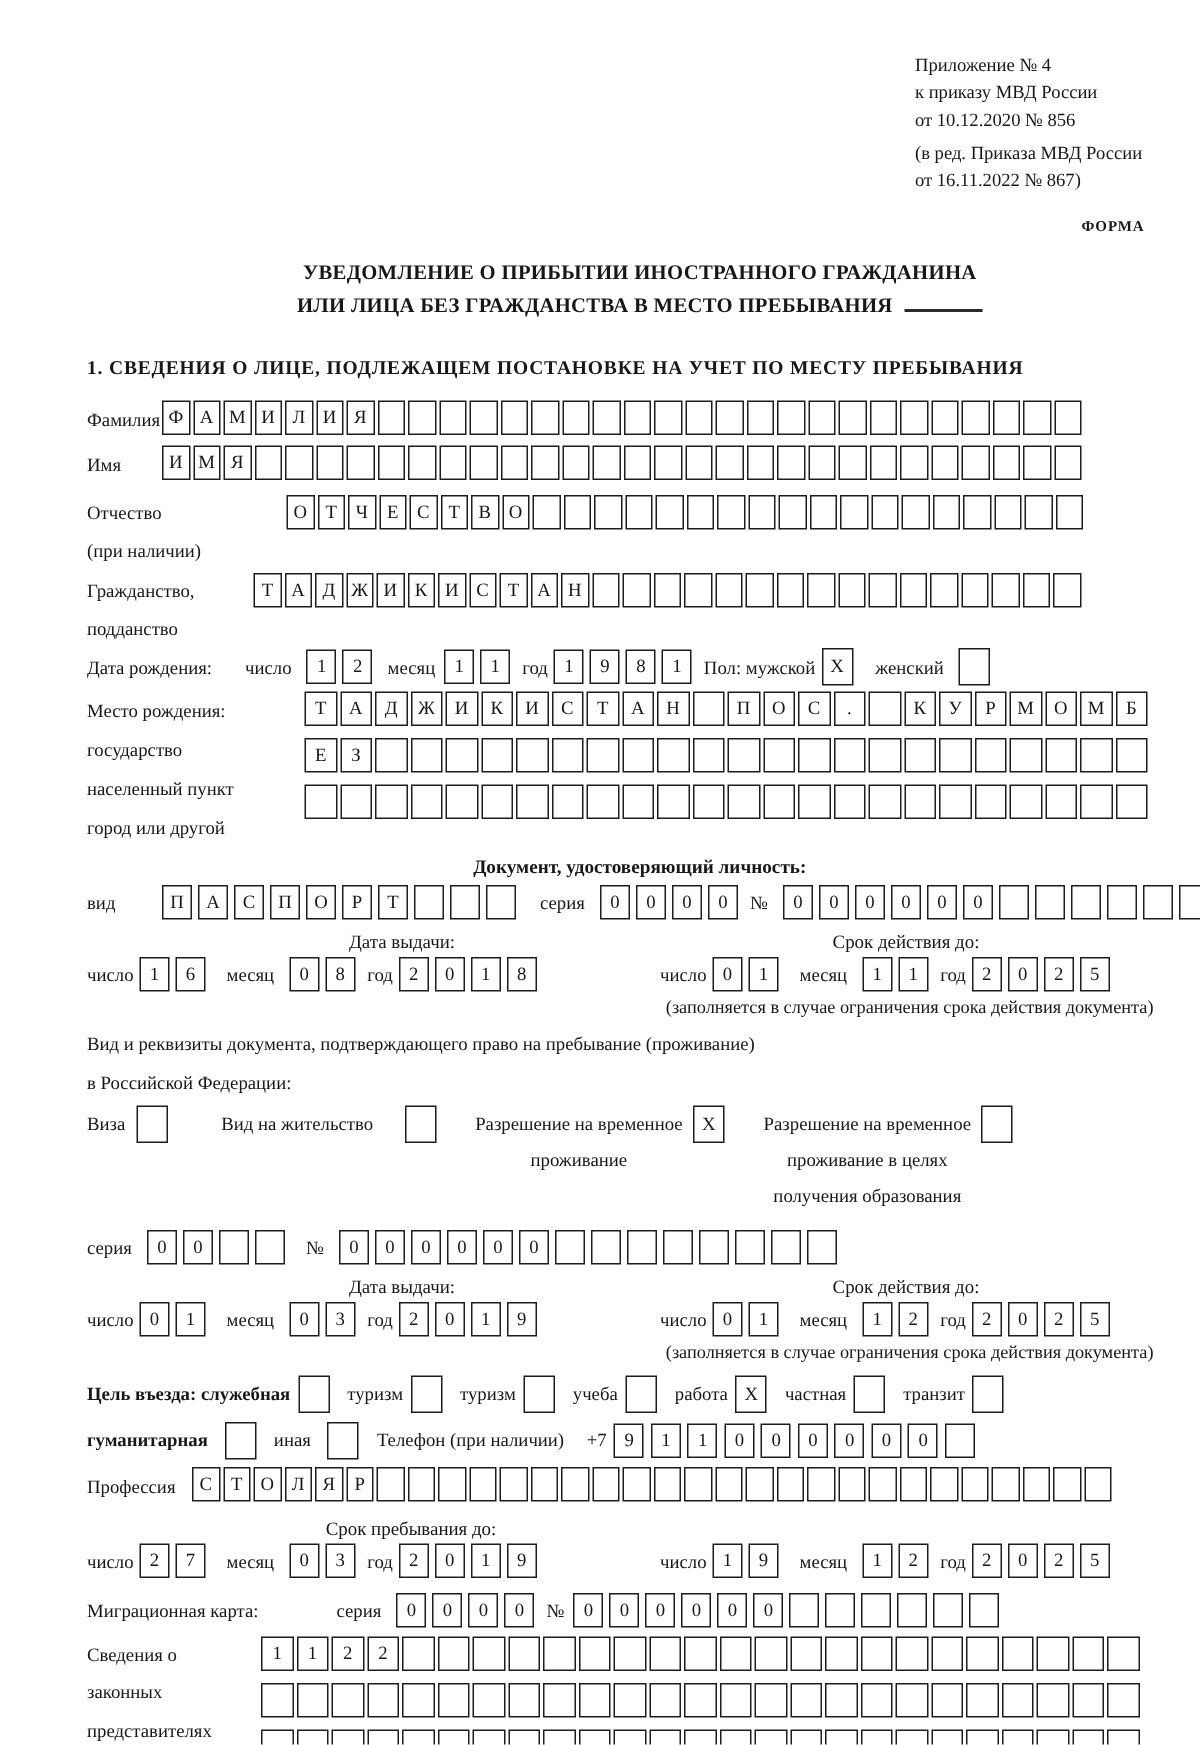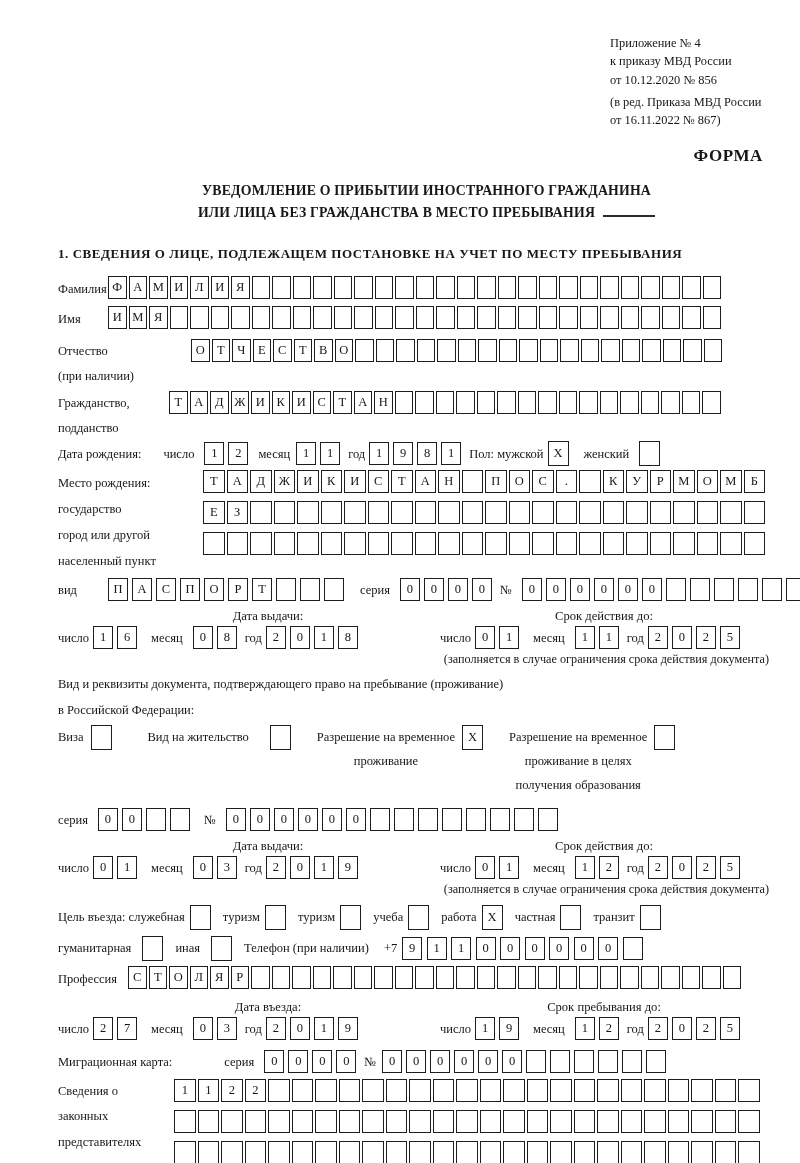--- a/index.html
+++ b/index.html
@@ -8,21 +8,21 @@
     color:#171717;
     font-family:"Liberation Serif","DejaVu Serif",serif;
     font-size:12.5px;
     overflow:hidden;
   }
   .page { position:relative; width:800px; height:1163px; box-sizing:border-box;
           padding:34px 5px 8px 58px; }
 
   .appendix { margin-left:552px; line-height:1.48; font-size:12.4px; }
   .edition  { margin-left:552px; margin-top:4px; line-height:1.48; font-size:12.4px; }
-  .forma { text-align:right; padding-right:32px; font-weight:bold; font-size:17px;
+  .forma { text-align:right; padding-right:32px; font-weight:bold; font-size:10px;
            margin-top:16px; letter-spacing:0.6px; }
 
   .title { text-align:center; font-weight:bold; font-size:13.8px; margin-top:14px;
            line-height:1.6; letter-spacing:0.2px; }
   .blank-line { display:inline-block; width:52px; height:2px;
                 border-bottom:2px solid #2a2a2a; margin-left:8px; }
 
   .sec { font-weight:bold; font-size:13px; margin-top:22px; letter-spacing:0.55px;
          white-space:nowrap; }
 
@@ -57,21 +57,21 @@
   .intro { line-height:26px; margin-top:6px; }
 
   .optrow { display:flex; align-items:flex-start; margin-top:2px; }
   .opt { display:flex; align-items:flex-start; }
   .opt .olabel { line-height:25px; margin-right:7px; white-space:nowrap; }
   .opt .olabel.multi { text-align:center; line-height:24px; }
   .ml14{margin-left:14px;} .ml18{margin-left:34px;} .ml22{margin-left:24px;} .ml58{margin-left:58px;}
 
   .purpose { display:flex; align-items:center; margin-top:8px; }
   .purpose .olabel { margin:0 5px 0 10px; white-space:nowrap; }
-  .purpose .olabel:first-child { margin-left:0; }
+  .purpose .olabel:first-child { margin-left:0;font-weight:bold; }
 </style>
 </head>
 <body>
 
 <div class="page">
 
   <div class="appendix">
     <div>Приложение № 4</div>
     <div>к приказу МВД России</div>
     <div>от 10.12.2020 № 856</div>
@@ -255,22 +255,22 @@
     <div class="lbl gap4">Пол: мужской</div>
     <span class="cell chk gap4">X</span>
     <div class="lbl" style="margin-left:13px;">женский</div>
     <span class="cell chk gap10"></span>
   </div>
 
   <div class="row" style="margin-top:3px;">
     <div class="lblcol w145" style="line-height:26px;">
       <div>Место рождения:</div>
       <div>государство</div>
+      <div>населенный пункт</div>
       <div>город или другой</div>
-      <div>населенный пункт</div>
     </div>
     <div>
       <div class="cells wide">
           <span class="cell">Т</span>
           <span class="cell">А</span>
           <span class="cell">Д</span>
           <span class="cell">Ж</span>
           <span class="cell">И</span>
           <span class="cell">К</span>
           <span class="cell">И</span>
@@ -340,20 +340,21 @@
           <span class="cell"></span>
           <span class="cell"></span>
           <span class="cell"></span>
           <span class="cell"></span>
           <span class="cell"></span>
           <span class="cell"></span>
         </div>
     </div>
   </div>
 
+  <div class="doc-head">Документ, удостоверяющий личность:</div>
 
   <div class="row" style="margin-top:3px; align-items:center;">
     <div class="lbl w50">вид</div>
     <div class="cells sp">
         <span class="cell">П</span>
         <span class="cell">А</span>
         <span class="cell">С</span>
         <span class="cell">П</span>
         <span class="cell">О</span>
         <span class="cell">Р</span>
@@ -602,21 +603,20 @@
         <span class="cell"></span>
         <span class="cell"></span>
         <span class="cell"></span>
         <span class="cell"></span>
         <span class="cell"></span>
         <span class="cell"></span>
       </div>
   </div>
 
   <div class="dates-head" style="margin-top:8px;">
-    <div class="dh1">Дата въезда:</div>
     <div class="dh2">Срок пребывания до:</div>
   </div>
   <div class="dates">
     <div class="dg">
       <span class="lbl">число</span>
       <span class="cells sp gap4">
           <span class="cell">2</span>
           <span class="cell">7</span>
         </span>
       <span class="lbl gap10">месяц</span>

